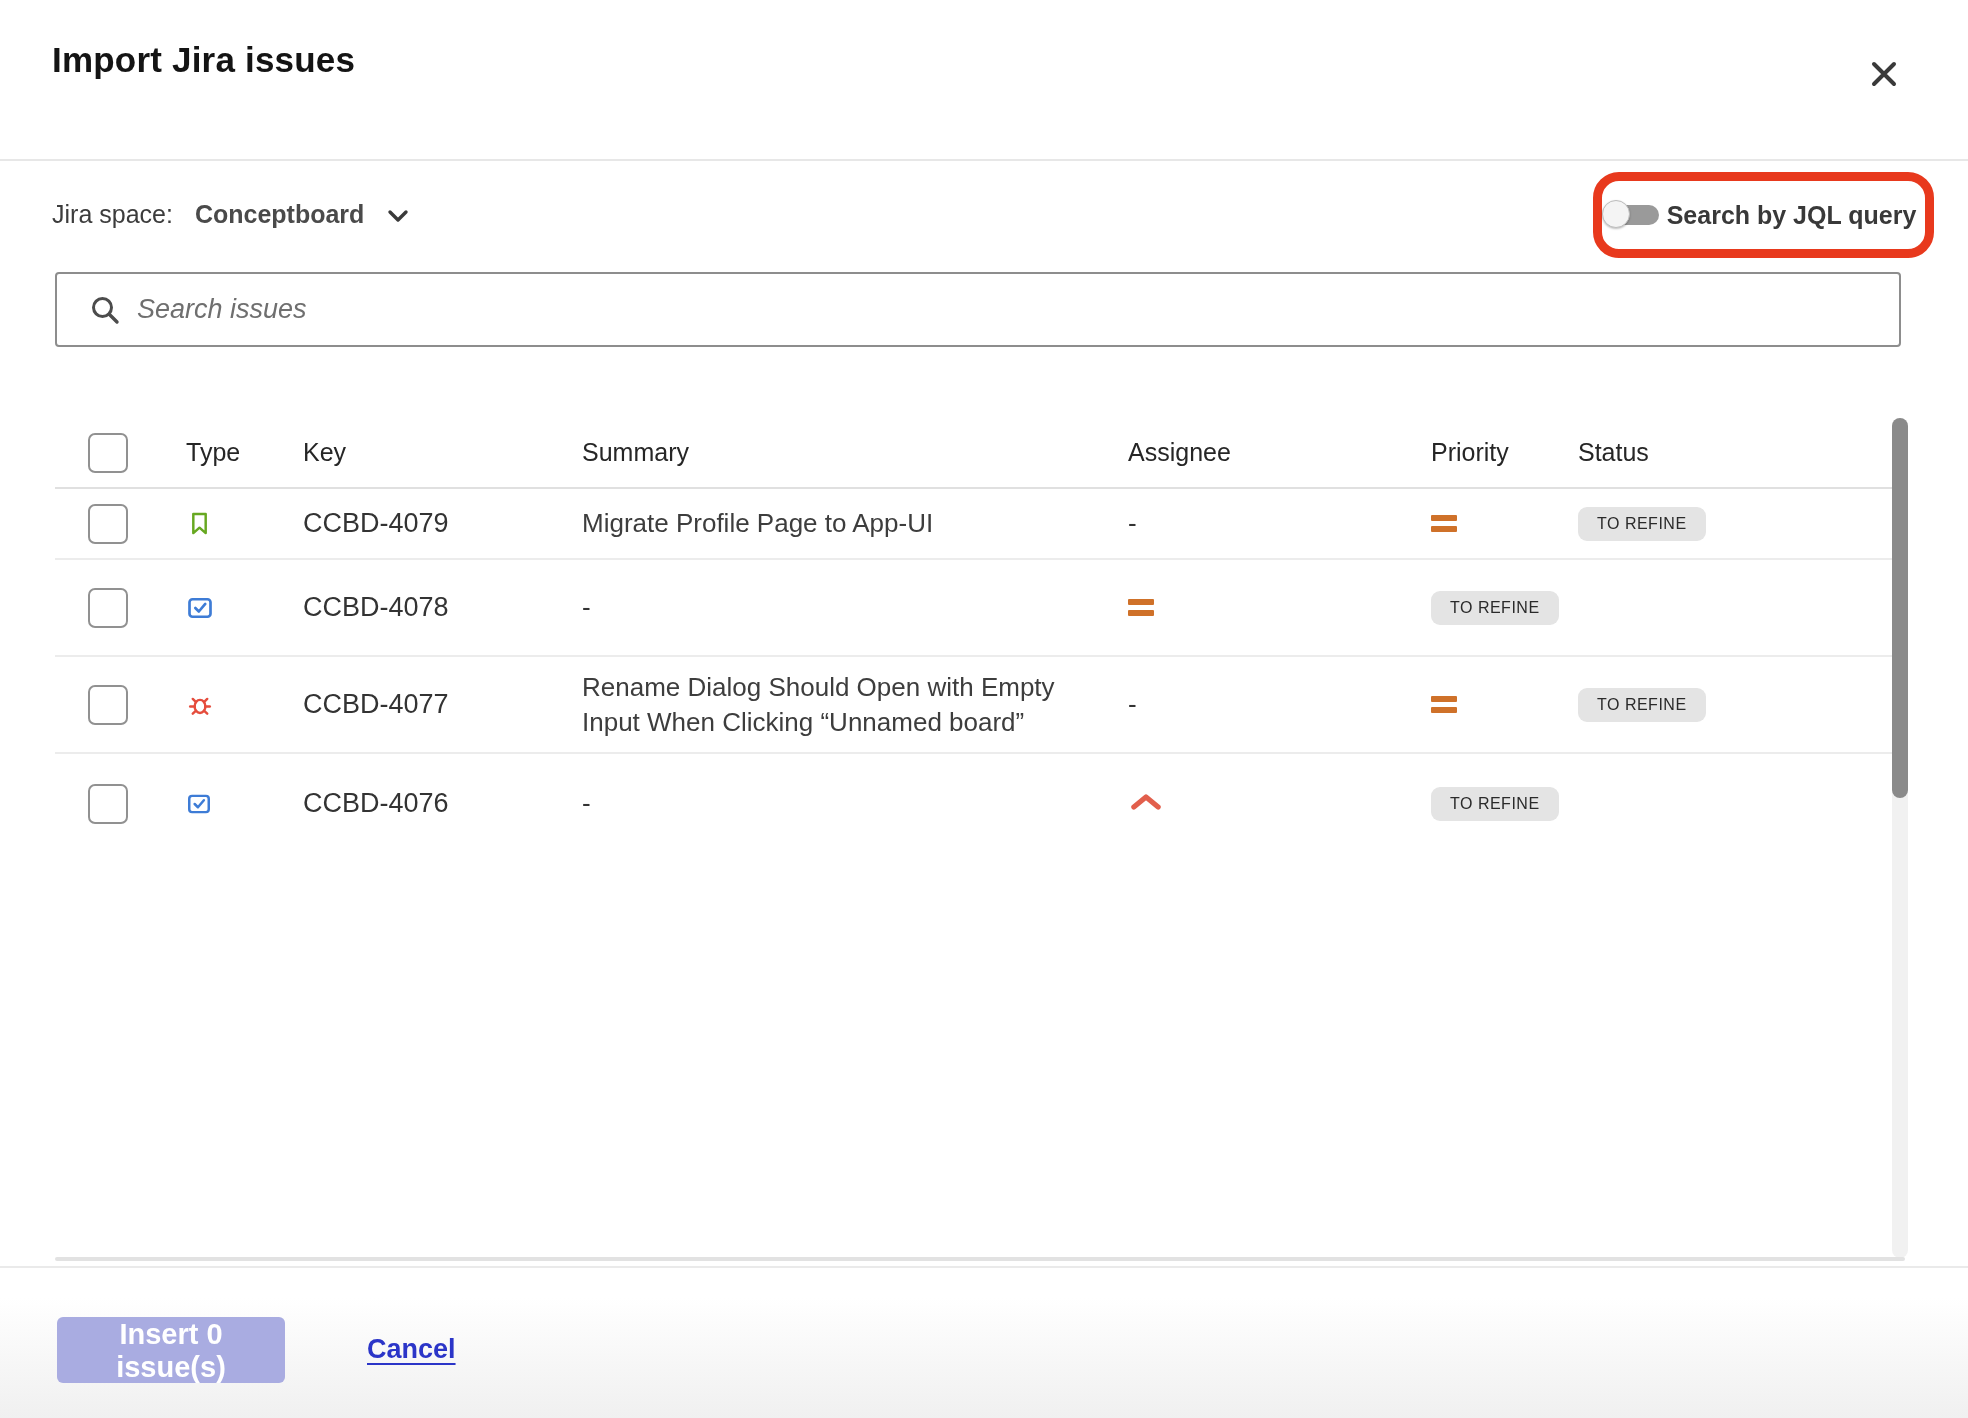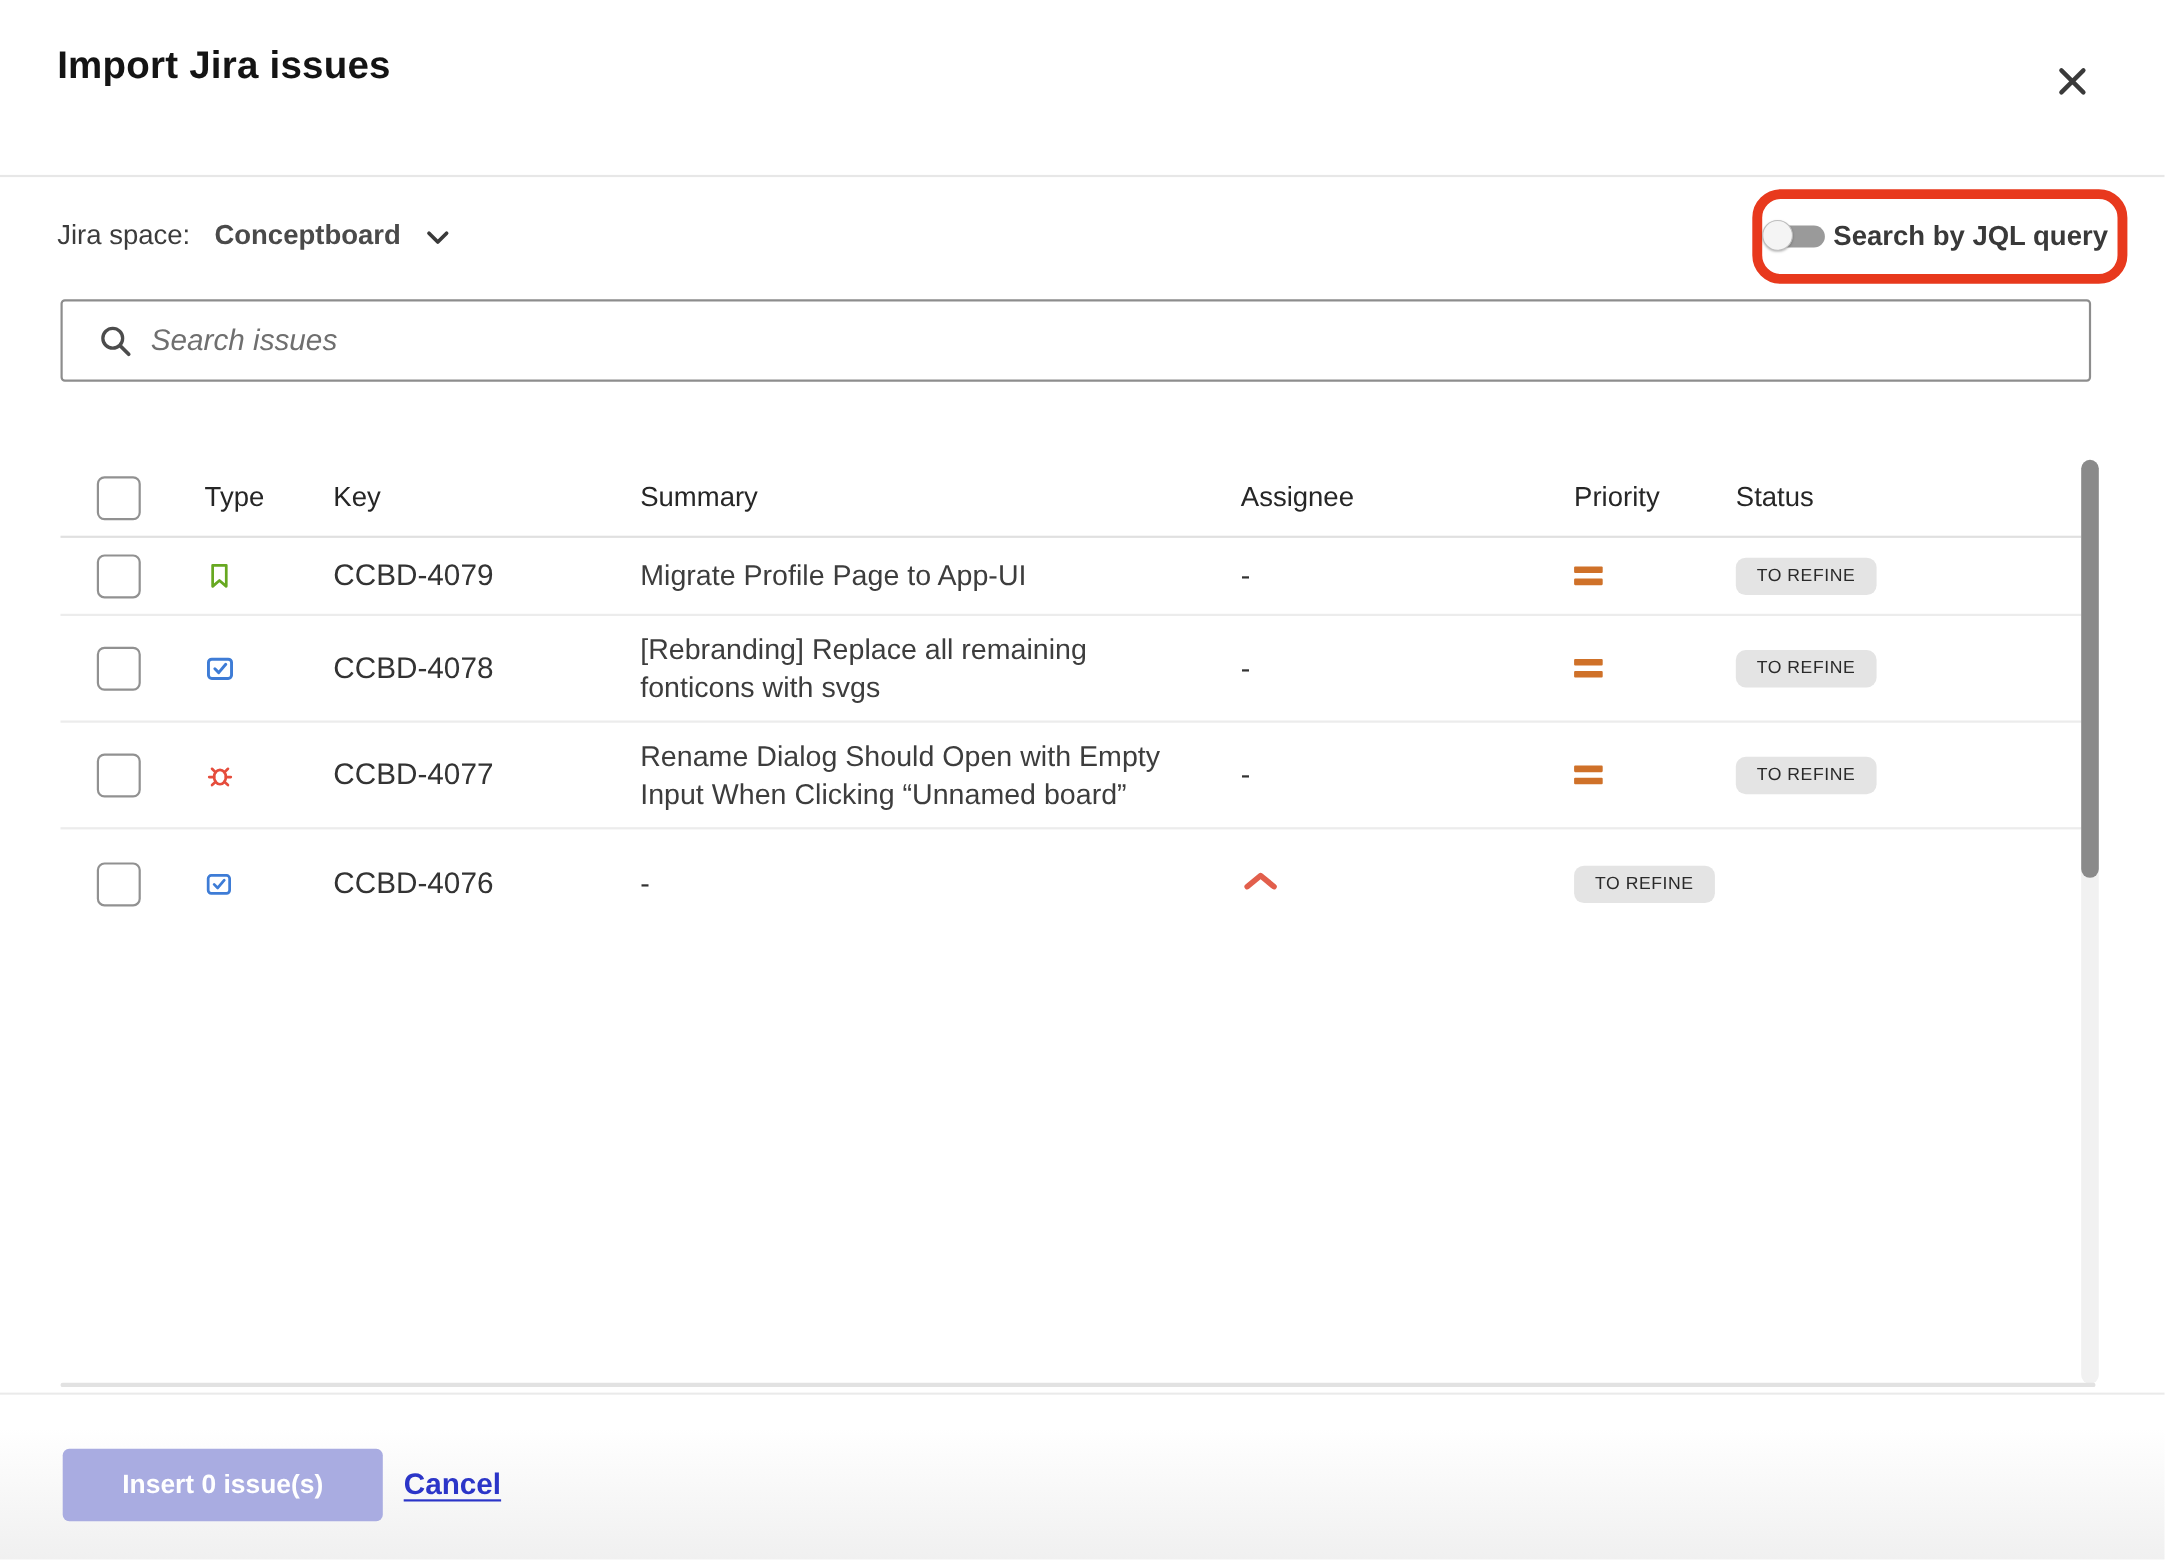--- a/index.html
+++ b/index.html
@@ -117,24 +117,24 @@
   }
   .footer-rule{
     position:absolute;left:0;top:1266px;width:100%;height:0;
     border-top:2px solid #eaeaea;
   }
   .footer{
     position:absolute;left:0;top:1268px;right:0;bottom:0;
     background:linear-gradient(#ffffff 20%,#f0f0f0 100%);
   }
   .insert-btn{
-    position:absolute;left:57px;top:49px;width:291px;height:66px;
+    position:absolute;left:57px;top:49px;width:228px;height:66px;
     background:var(--c-insert-button-bg,#a9ace1);
     border:none;border-radius:6px;
-    color:#fff;font-size:24px;font-weight:600;
+    color:#fff;font-size:29px;font-weight:600;
     font-family:"Liberation Sans","DejaVu Sans",sans-serif;
     cursor:default;
   }
   .cancel-link{
     position:absolute;left:367px;top:66px;
     font-size:27px;font-weight:700;
     color:var(--c-cancel-link,#2b35c8);
     text-decoration:underline;text-decoration-thickness:2px;text-underline-offset:5px;
     cursor:pointer;
   }
@@ -220,21 +220,20 @@
       <div class="cell sel">
           <div class="checkbox" role="checkbox" aria-checked="false"></div>
         </div>
       <div class="cell type-cell icon-task">
         <svg width="28" height="28" viewBox="0 0 24 24" fill="none" stroke-width="2.3" stroke-linecap="round" stroke-linejoin="round">
             <rect x="3" y="4.5" width="18" height="15" rx="2.6"></rect>
             <path d="M8 12 l3 3 L16.5 8.5"></path>
           </svg>
       </div>
       <div class="cell key-cell">CCBD-4078</div>
-      <div class="cell summary-cell">[Rebranding] Replace all remaining fonticons with svgs</div>
       <div class="cell assignee-cell">-</div>
       <div class="cell">
           <div class="prio-medium">
             <span class="bar"></span>
             <span class="bar"></span>
           </div>
         </div>
       <div class="cell"><span class="status-badge">TO REFINE</span></div>
     </div>
 

